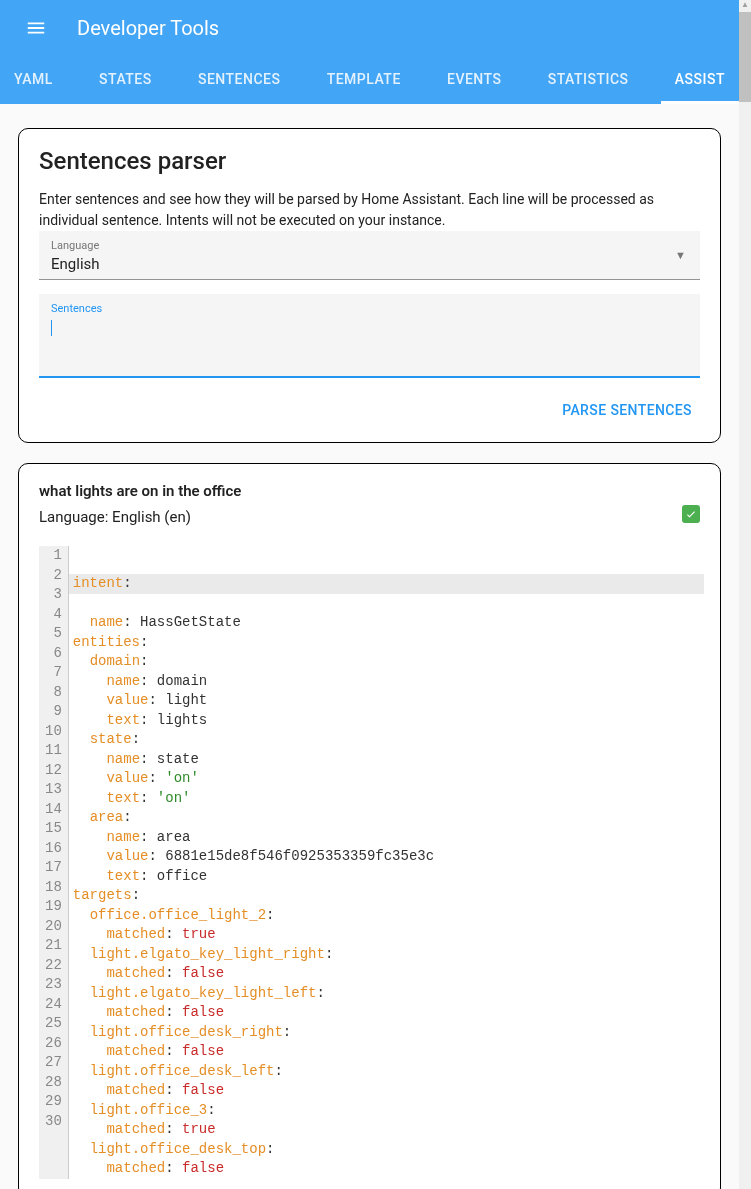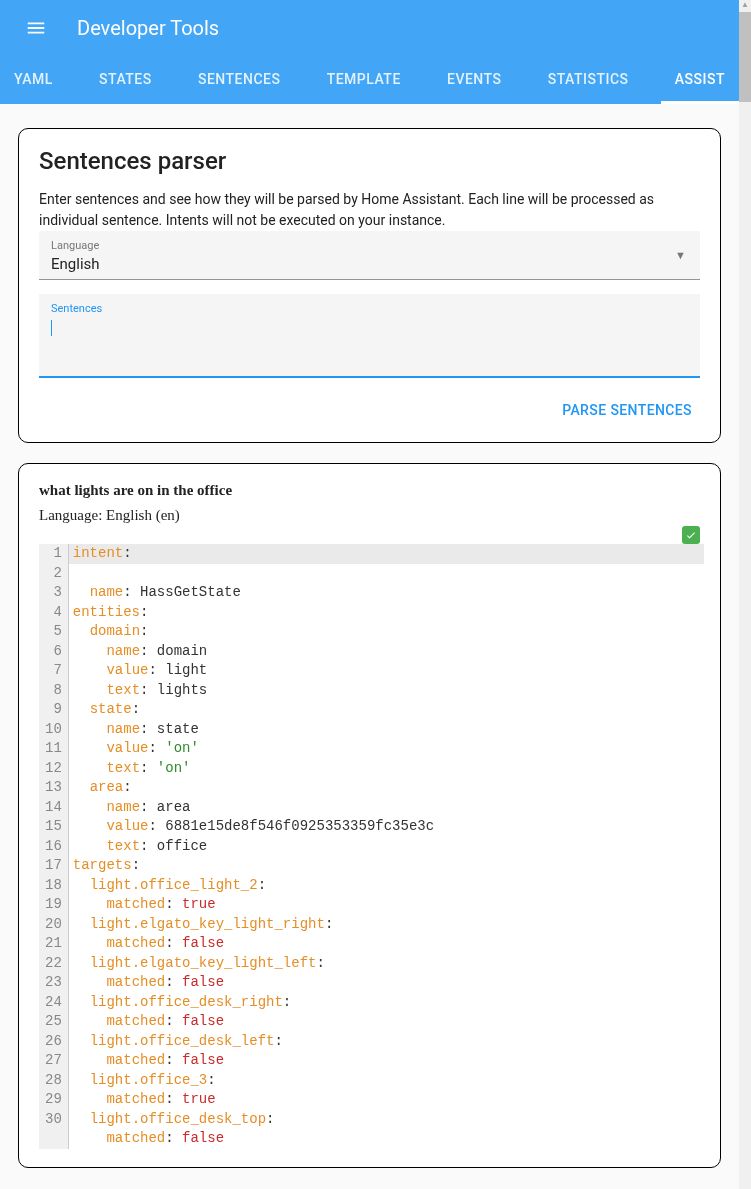--- a/index.html
+++ b/index.html
@@ -141,22 +141,21 @@
     color: #2196f3;
     font-size: 14px;
     font-weight: 500;
     letter-spacing: 0.4px;
     cursor: pointer;
     padding: 6px 8px;
   }
   .result-header {
     display: flex;
     justify-content: space-between;
-    align-items: flex-end;
-    font-family: Liberation Serif, serif;
+    align-items: center;
   }
   .result-title {
     font-size: 15px;
     font-weight: 600;
     color: #222;
     margin-bottom: 8px;
   }
   .result-lang {
     font-size: 15px;
     color: #222;
@@ -184,21 +183,21 @@
     border-right: 1px solid #ccc;
     user-select: none;
     min-width: 28px;
   }
   .code {
     flex: 1;
     padding-left: 4px;
     white-space: pre;
     color: #333;
   }
-  .hl-line { background: #eaeaea; display:block; margin-left:-4px; padding-left:4px; margin-right:-4px; padding-right:4px;}
+  .hl-line { background: #eaeaea; display:block; margin-left:-4px; padding-left:4px; margin-right:-4px; padding-right:4px;margin-top:28px;}
   .k { color: #e58e26; }  
   .p { color: #333; }     
   .s { color: #333; }     
   .q { color: #2e8b28; }  
   .b { color: #c92a2a; }  
 </style>
 </head>
 <body>
 
 <div class="scrollbar-track">
@@ -271,21 +270,21 @@
     <span class="k">text</span><span class="p">:</span> <span class="s">lights</span>
   <span class="k">state</span><span class="p">:</span>
     <span class="k">name</span><span class="p">:</span> <span class="s">state</span>
     <span class="k">value</span><span class="p">:</span> <span class="q">'on'</span>
     <span class="k">text</span><span class="p">:</span> <span class="q">'on'</span>
   <span class="k">area</span><span class="p">:</span>
     <span class="k">name</span><span class="p">:</span> <span class="s">area</span>
     <span class="k">value</span><span class="p">:</span> <span class="s">6881e15de8f546f0925353359fc35e3c</span>
     <span class="k">text</span><span class="p">:</span> <span class="s">office</span>
 <span class="k">targets</span><span class="p">:</span>
-  <span class="k">light.office_light_2</span><span class="p">:</span>
+  <span class="k">office.office_light_2</span><span class="p">:</span>
     <span class="k">matched</span><span class="p">:</span> <span class="b">true</span>
   <span class="k">light.elgato_key_light_right</span><span class="p">:</span>
     <span class="k">matched</span><span class="p">:</span> <span class="b">false</span>
   <span class="k">light.elgato_key_light_left</span><span class="p">:</span>
     <span class="k">matched</span><span class="p">:</span> <span class="b">false</span>
   <span class="k">light.office_desk_right</span><span class="p">:</span>
     <span class="k">matched</span><span class="p">:</span> <span class="b">false</span>
   <span class="k">light.office_desk_left</span><span class="p">:</span>
     <span class="k">matched</span><span class="p">:</span> <span class="b">false</span>
   <span class="k">light.office_3</span><span class="p">:</span>

